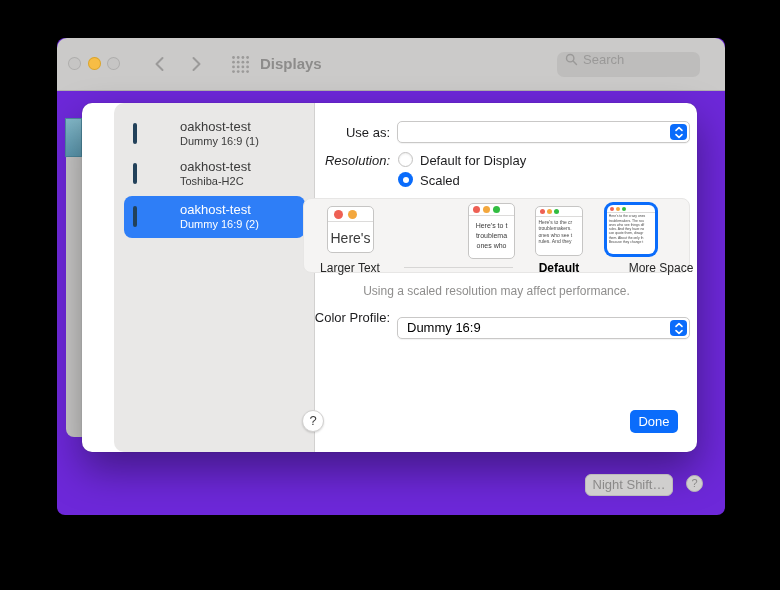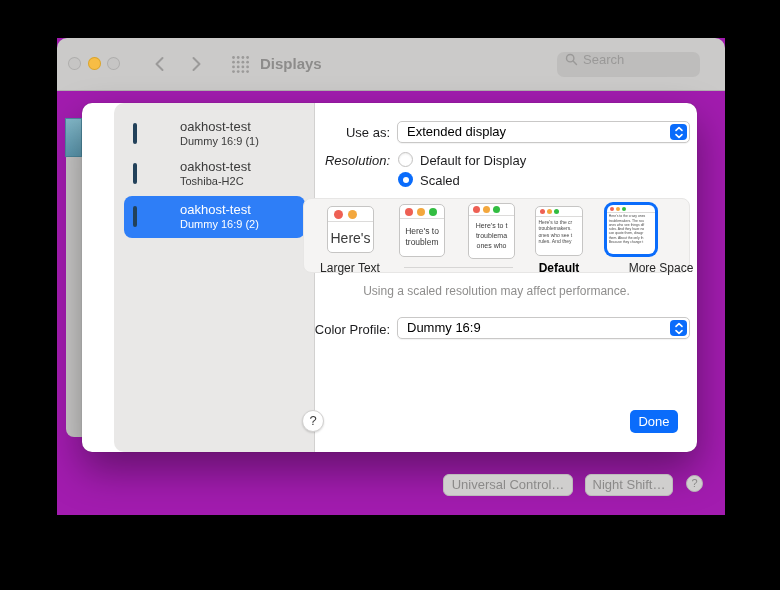--- a/index.html
+++ b/index.html
@@ -1,21 +1,21 @@
 <!DOCTYPE html>
 <html><head>
 <meta charset="utf-8">
 <style>
   html,body { margin:0; padding:0; background:#000; }
   .stage { position:relative; width:780px; height:590px; background:#000; overflow:hidden;
            font-family:"Liberation Sans","DejaVu Sans",sans-serif; -webkit-font-smoothing:antialiased; }
 
   
   .window { position:absolute; left:57px; top:38px; width:668px; height:477px;
-            background:#a21caf; border-radius:0; box-shadow:0 20px 50px rgba(0,0,0,.6); }
+            background:#6d28d9; border-radius:8px; box-shadow:0 20px 50px rgba(0,0,0,.6); }
   .titlebar { position:absolute; left:0; top:0; right:0; height:52px; background:#cbcac9;
               border-bottom:1px solid #b1b0af; border-radius:10px 10px 0 0; }
   .light { position:absolute; top:19px; width:13px; height:13px; border-radius:50%;
            box-shadow:inset 0 0 0 1px rgba(0,0,0,.12); }
   .light.l1 { left:11px;  background:#c6c5c4; }
   .light.l2 { left:31px;  background:#f7bd45; box-shadow:inset 0 0 0 1px rgba(190,140,20,.5); }
   .light.l3 { left:50px;  background:#c6c5c4; }
   .navbtn { position:absolute; top:16px; width:20px; height:20px; color:#9b9a99; }
   .nav-back { left:93px; } .nav-fwd { left:129px; }
   .grid-icon { position:absolute; left:174px; top:17px; width:19px; height:19px; color:#9b9a99; }
@@ -48,21 +48,21 @@
   .mon .stand { width:8px; height:3px; background:#9a9998; margin:0 auto; }
   .mon .base  { width:13px; height:2px; background:#8b8a89; margin:0 auto; border-radius:1px; }
   .side-txt { line-height:15px; }
   .side-title { font-size:13px; color:#3a3a3a; }
   .side-sub   { font-size:11px; color:#3a3a3a; }
   .side-row.r3 .side-title, .side-row.r3 .side-sub { color:#fff; }
 
   
   .form-label { position:absolute; left:198px; width:110px; text-align:right;
                 font-size:13px; color:#1d1d1f; }
-  .lbl-useas { top:22px;text-align:right; } .lbl-res { top:50px;font-style:italic; } .lbl-profile { top:207px;margin-top:12px; }
+  .lbl-useas { top:22px;text-align:right; } .lbl-res { top:50px;font-style:italic; } .lbl-profile { top:207px; }
   .popup { position:absolute; left:315px; width:293px; height:22px; background:#fff;
            border:1px solid #c9c8c7; border-radius:5px; box-sizing:border-box;
            box-shadow:0 1px 1px rgba(0,0,0,.05); }
   .popup.p1 { top:18px; } .popup.p2 { top:214px; }
   .popup-text { position:absolute; left:9px; top:0; line-height:20px; font-size:13px; color:#000; }
   .stepper { position:absolute; right:2px; top:2px; width:17px; height:16px; background:#0a6cfb;
              border-radius:4px; display:flex; align-items:center; justify-content:center; }
 
   .radio { position:absolute; left:316px; width:15px; height:15px; border-radius:50%; box-sizing:border-box; }
   .radio.off { top:49px; background:#fff; border:1px solid #c3c2c1; box-shadow:inset 0 1px 2px rgba(0,0,0,.08); }
@@ -213,21 +213,20 @@
           </span>
           <span class="side-txt">
             <div class="side-title">oakhost-test</div>
             <div class="side-sub">Dummy 16:9 (2)</div>
           </span>
         </div>
       </div>
 
       <div class="form-label lbl-useas">Use as:</div>
       <div class="popup p1">
-        <span class="popup-text">Extended display</span>
         <span class="stepper">
           <svg width="10" height="13" viewBox="0 0 10 13">
               <path d="M2 4.4 L5 1.6 L8 4.4" stroke="#fff" stroke-width="1.6" fill="none" stroke-linecap="round" stroke-linejoin="round"></path>
               <path d="M2 8.6 L5 11.4 L8 8.6" stroke="#fff" stroke-width="1.6" fill="none" stroke-linecap="round" stroke-linejoin="round"></path>
             </svg>
         </span>
       </div>
 
       <div class="form-label lbl-res">Resolution:</div>
       <span class="radio off"></span>
@@ -240,31 +239,20 @@
       <div class="thumb t1">
         <div class="thumb-bar">
           <span class="dot r"></span>
           <span class="dot y"></span>
         </div>
         <div class="thumb-body">
           <div>Here's</div>
         </div>
       </div>
 
-      <div class="thumb t2">
-        <div class="thumb-bar">
-          <span class="dot r"></span>
-          <span class="dot y"></span>
-          <span class="dot g"></span>
-        </div>
-        <div class="thumb-body">
-          <div>Here's to</div>
-          <div>troublem</div>
-        </div>
-      </div>
 
       <div class="thumb t3">
         <div class="thumb-bar">
           <span class="dot r"></span>
           <span class="dot y"></span>
           <span class="dot g"></span>
         </div>
         <div class="thumb-body">
           <div>Here's to t</div>
           <div>troublema</div>
@@ -318,17 +306,16 @@
               <path d="M2 4.4 L5 1.6 L8 4.4" stroke="#fff" stroke-width="1.6" fill="none" stroke-linecap="round" stroke-linejoin="round"></path>
               <path d="M2 8.6 L5 11.4 L8 8.6" stroke="#fff" stroke-width="1.6" fill="none" stroke-linecap="round" stroke-linejoin="round"></path>
             </svg>
         </span>
       </div>
 
       <div class="help-sheet">?</div>
       <div class="done-btn">Done</div>
     </div>
 
-    <div class="fbtn fb-uc">Universal Control…</div>
     <div class="fbtn fb-ns">Night Shift…</div>
     <div class="fhelp">?</div>
   </div>
 </div>
 
 </body></html>

